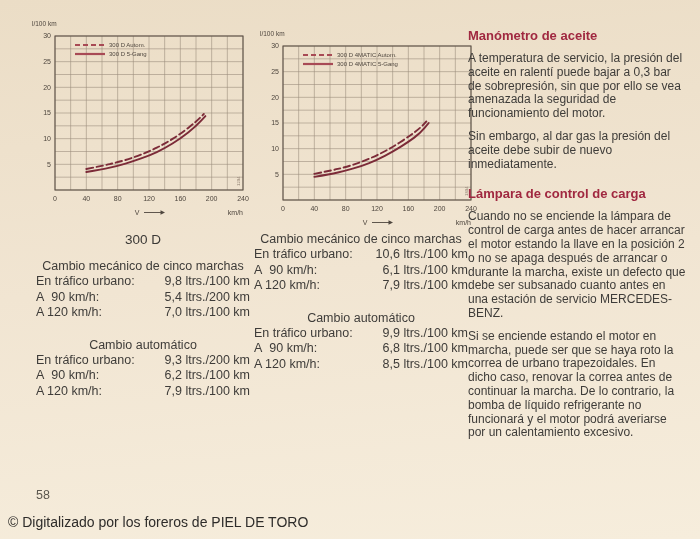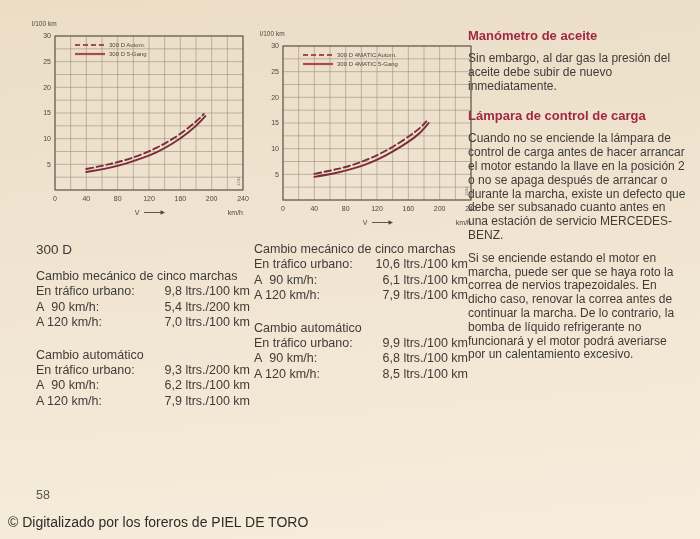--- a/index.html
+++ b/index.html
@@ -4,21 +4,21 @@
 <style>
   *{margin:0;padding:0;box-sizing:border-box;}
   html,body{width:700px;height:539px;}
   body{font-family:"Liberation Sans",sans-serif;}
   .page{position:relative;width:700px;height:539px;overflow:hidden;
         background:linear-gradient(175deg,#ebddc6 0%,#f1e5d2 50%,#f6eddc 100%);}
   .chart-fig{position:absolute;}
   #chart-fig-0{left:28px;top:16px;}
   #chart-fig-1{left:256px;top:26px;}
   svg text{font-family:"Liberation Sans",sans-serif;}
-  .model-block{position:absolute;top:242px;width:214px;color:#3e3c39;}
+  .model-block{position:absolute;top:232px;width:214px;color:#3e3c39;text-align:center;}
   #model-0{left:36px;}
   #model-1{left:254px;}
   .model-title{font-size:13.5px;font-weight:400;margin-bottom:12px;color:#3b3936;}
   .spec-section{margin-bottom:17px;}
   .spec-heading{font-size:12.5px;margin-bottom:1px;white-space:nowrap;}
   .spec-row{display:flex;justify-content:space-between;font-size:12.5px;line-height:15.5px;}
   .spec-row span{white-space:nowrap;}
   .right-col{position:absolute;left:468px;top:28px;width:219px;color:#3e3c39;}
   .col-heading{font-size:13px;font-weight:700;color:#a02840;margin-bottom:9px;}
   .col-heading.second{margin-top:15px;}
@@ -211,22 +211,23 @@
       </div>
       <div class="spec-row">
         <span>A 120 km/h:</span>
         <span>8,5 ltrs./100 km</span>
       </div>
     </div>
   </div>
 
   <aside class="right-col">
     <h2 class="col-heading">Manómetro de aceite</h2>
+    <p>A temperatura de servicio, la presión del aceite en ralentí puede bajar a 0,3 bar de sobrepresión, sin que por ello se vea amenazada la seguridad de funcionamiento del motor.</p>
     <p>Sin embargo, al dar gas la presión del aceite debe subir de nuevo inmediatamente.</p>
     <h2 class="col-heading second">Lámpara de control de carga</h2>
     <p>Cuando no se enciende la lámpara de control de carga antes de hacer arrancar el motor estando la llave en la posición 2 o no se apaga después de arrancar o durante la marcha, existe un defecto que debe ser subsanado cuanto antes en una estación de servicio MERCEDES-BENZ.</p>
-    <p>Si se enciende estando el motor en marcha, puede ser que se haya roto la correa de nervios trapezoidales. En dicho caso, renovar la correa antes de continuar la marcha. De lo contrario, la bomba de líquido refrigerante no funcionará y el motor podrá averiarse por un calentamiento excesivo.</p>
+    <p>Si se enciende estando el motor en marcha, puede ser que se haya roto la correa de urbano trapezoidales. En dicho caso, renovar la correa antes de continuar la marcha. De lo contrario, la bomba de líquido refrigerante no funcionará y el motor podrá averiarse por un calentamiento excesivo.</p>
   </aside>
 
   <div class="page-number">58</div>
   <div class="scan-caption">© Digitalizado por los foreros de PIEL DE TORO</div>
 
 </div>
 
 </body></html>

